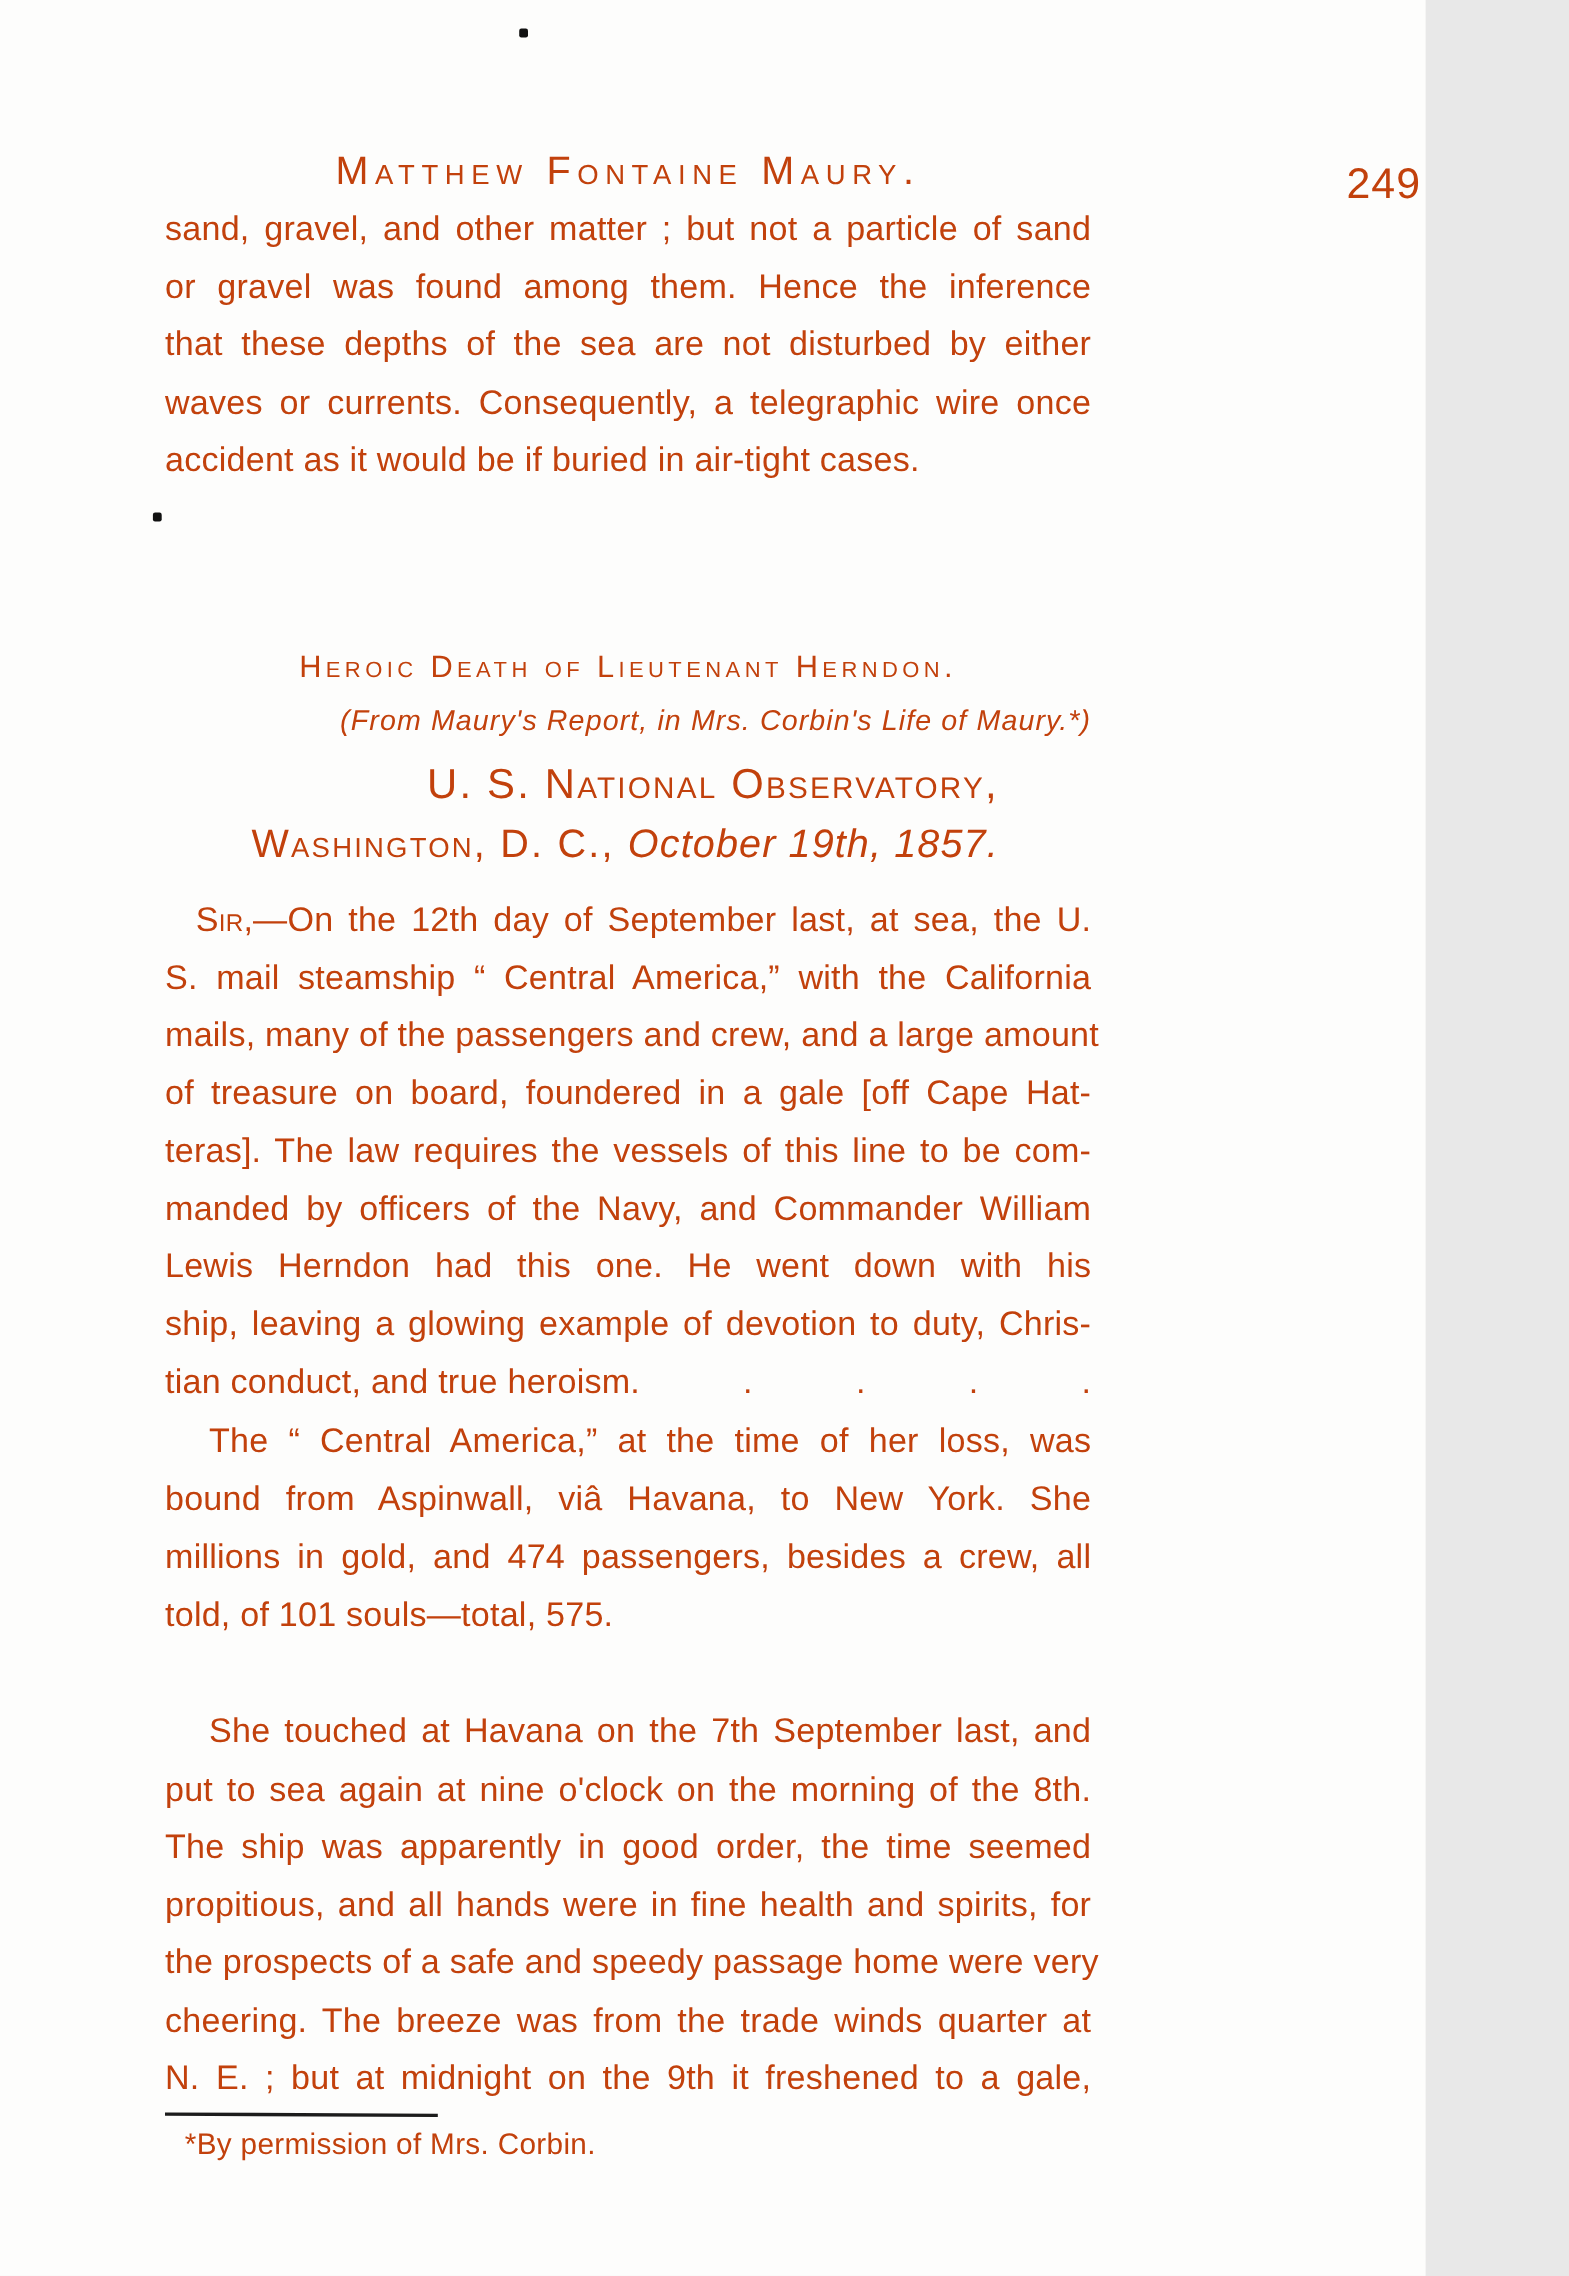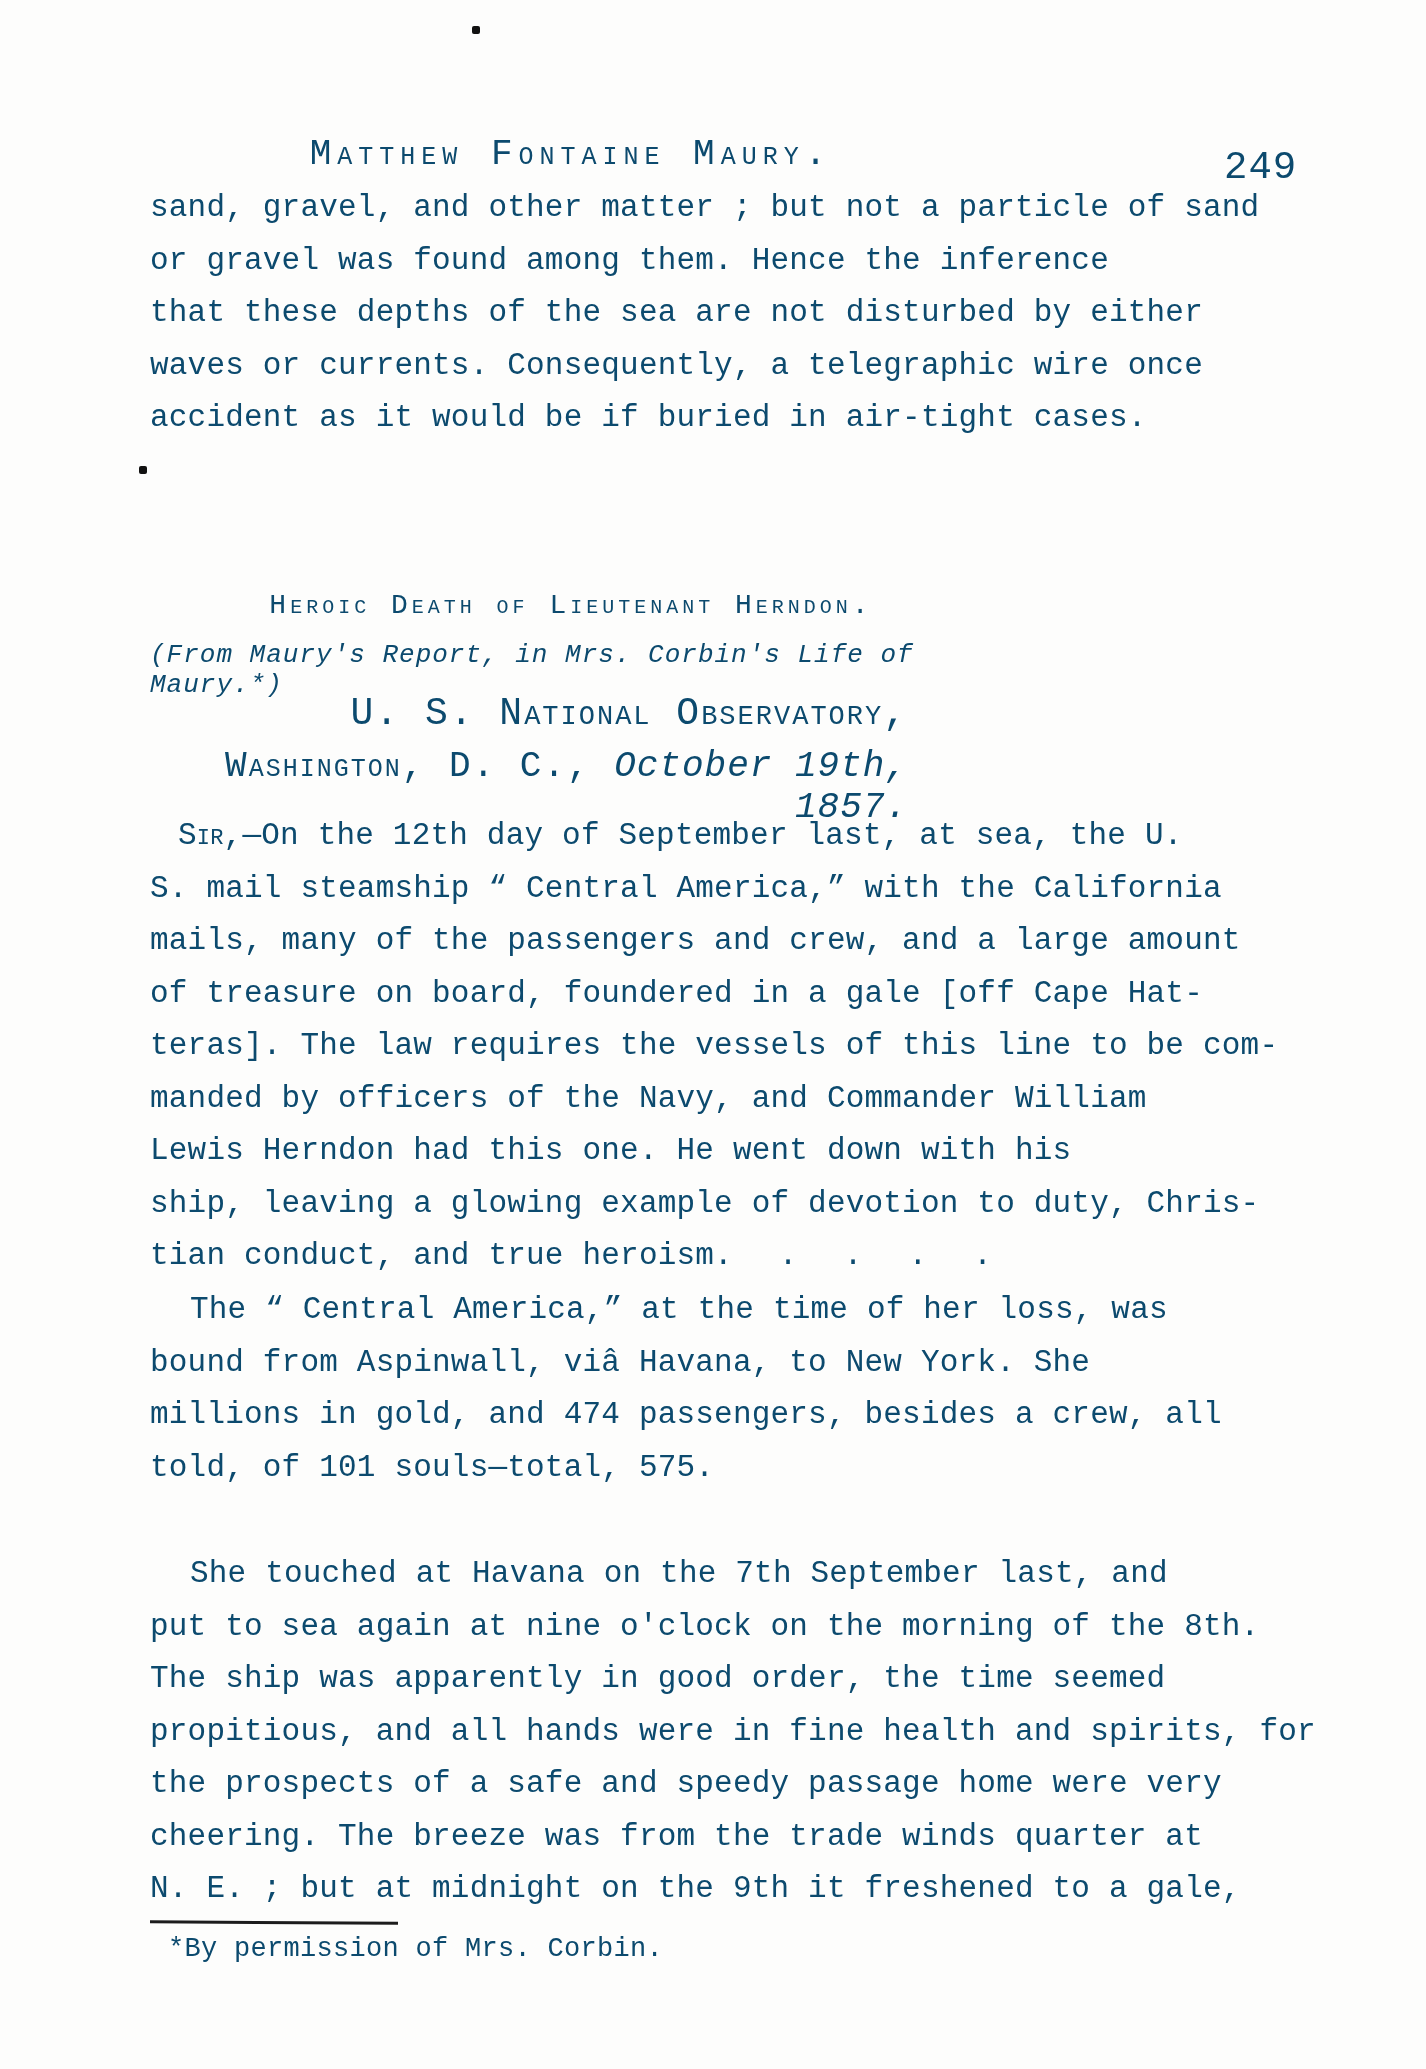--- a/index.html
+++ b/index.html
@@ -1,21 +1,21 @@
 <!DOCTYPE html>
 <html><head>
 <meta charset="utf-8">
 <style>
   html,body{margin:0;padding:0;background:#e8e8e8;}
   .page{
     position:relative;
-    width:1426px;height:2069px;
+    width:1296px;height:2069px;
     background:#fdfdfc;
-    color:#0c4a6e;
-    font-family:Liberation Mono, monospace;
+    color:#c2410c;
+    font-family:Liberation Sans, sans-serif;
     overflow:hidden;
   }
   .col{position:absolute;left:150px;width:842px;}
   .running-head{
     top:134px;
     text-align:center;
     font-variant:small-caps;
     font-size:36px;
     letter-spacing:6px;
   }
@@ -44,21 +44,21 @@
   .it{font-style:italic;margin-top:20px;}
   .section-heading{
     top:590px;
     text-align:center;
     font-variant:small-caps;
     font-size:28px;
     letter-spacing:4px;
   }
   .section-source{
     top:640px;
-    text-align:left;
+    text-align:right;
     font-style:italic;
     font-size:26px;
     letter-spacing:1px;
   }
   .letterhead-line{
     position:absolute;
     left:150px;width:758px;
     text-align:right;
   }
   .observatory{

